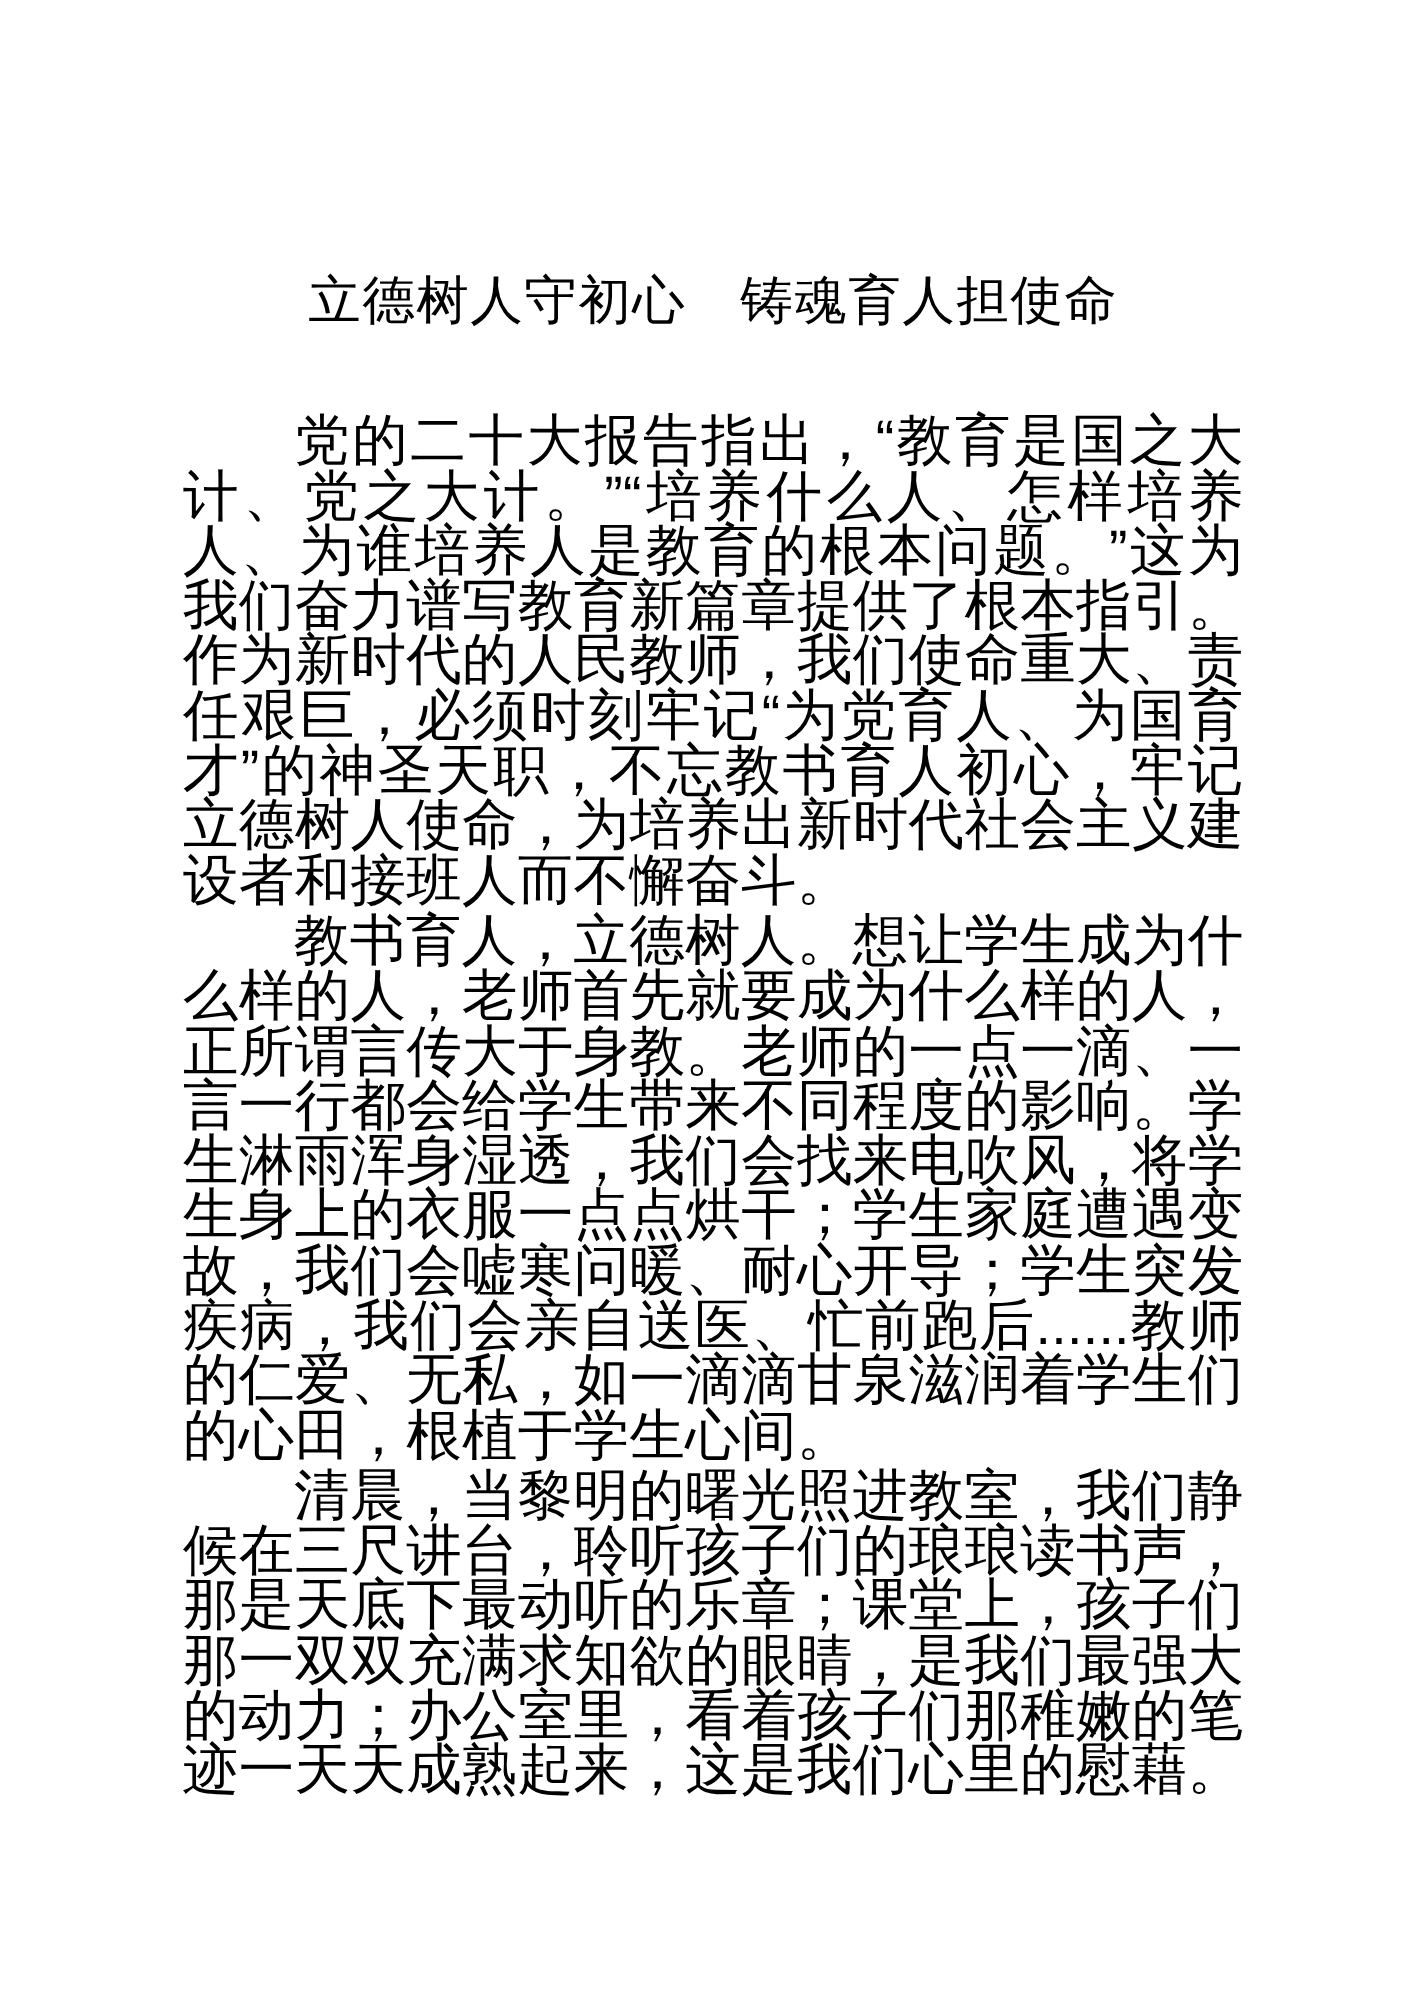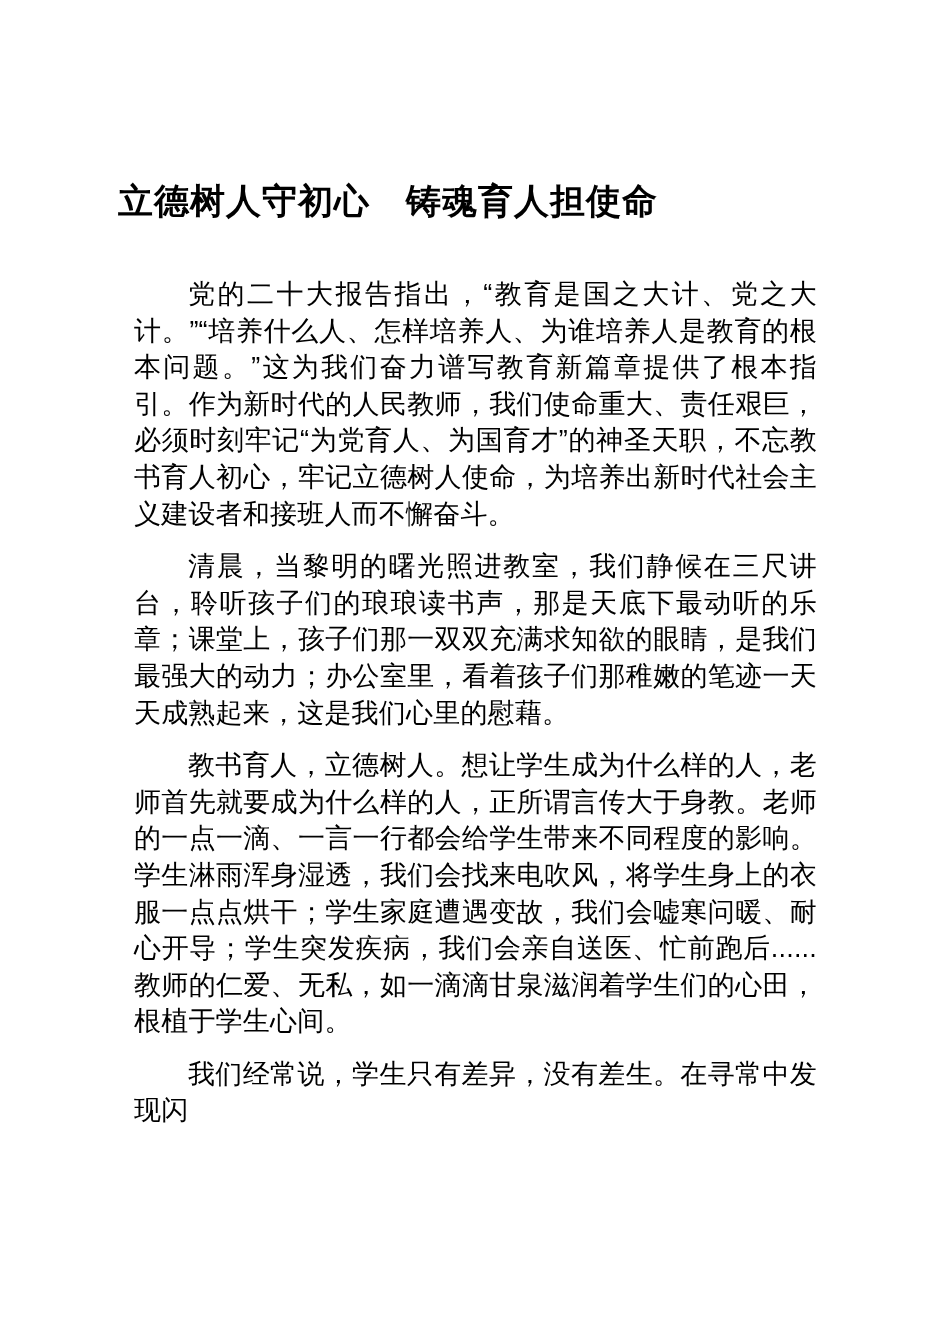--- a/index.html
+++ b/index.html
@@ -17,41 +17,40 @@
     font-family: "Liberation Sans", sans-serif;
     color: #000000;
   }
   .content {
     padding: 178px 117px 0 118px;
   }
   .doc-title {
     margin: 0 0 52px 0;
     font-size: 35px;
     line-height: 46px;
-    font-weight: 700;
-    text-align: left;
+    font-weight: 400;
+    text-align: center;
     letter-spacing: 1px;
     white-space: nowrap;
     color: #000000;
   }
   .doc-paragraph {
-    margin: 16px;
-    font-size: 27px;
+    margin: 4px;
+    font-size: 37px;
     line-height: 36.6px;
     text-align: justify;
     text-justify: inter-ideograph;
     text-indent: 2em;
     color: #000000;
     letter-spacing: 0.2px;
   }
 </style>
 </head>
 <body>
 
 <div class="page">
   <div class="content">
     <h1 class="doc-title">立德树人守初心　铸魂育人担使命</h1>
     <p class="doc-paragraph">党的二十大报告指出，“教育是国之大计、党之大计。”“培养什么人、怎样培养人、为谁培养人是教育的根本问题。”这为我们奋力谱写教育新篇章提供了根本指引。作为新时代的人民教师，我们使命重大、责任艰巨，必须时刻牢记“为党育人、为国育才”的神圣天职，不忘教书育人初心，牢记立德树人使命，为培养出新时代社会主义建设者和接班人而不懈奋斗。</p>
+    <p class="doc-paragraph">教书育人，立德树人。想让学生成为什么样的人，老师首先就要成为什么样的人，正所谓言传大于身教。老师的一点一滴、一言一行都会给学生带来不同程度的影响。学生淋雨浑身湿透，我们会找来电吹风，将学生身上的衣服一点点烘干；学生家庭遭遇变故，我们会嘘寒问暖、耐心开导；学生突发疾病，我们会亲自送医、忙前跑后......教师的仁爱、无私，如一滴滴甘泉滋润着学生们的心田，根植于学生心间。</p>
     <p class="doc-paragraph">清晨，当黎明的曙光照进教室，我们静候在三尺讲台，聆听孩子们的琅琅读书声，那是天底下最动听的乐章；课堂上，孩子们那一双双充满求知欲的眼睛，是我们最强大的动力；办公室里，看着孩子们那稚嫩的笔迹一天天成熟起来，这是我们心里的慰藉。</p>
-    <p class="doc-paragraph">教书育人，立德树人。想让学生成为什么样的人，老师首先就要成为什么样的人，正所谓言传大于身教。老师的一点一滴、一言一行都会给学生带来不同程度的影响。学生淋雨浑身湿透，我们会找来电吹风，将学生身上的衣服一点点烘干；学生家庭遭遇变故，我们会嘘寒问暖、耐心开导；学生突发疾病，我们会亲自送医、忙前跑后......教师的仁爱、无私，如一滴滴甘泉滋润着学生们的心田，根植于学生心间。</p>
-    <p class="doc-paragraph">我们经常说，学生只有差异，没有差生。在寻常中发现闪</p>
   </div>
 </div>
 
 </body></html>

